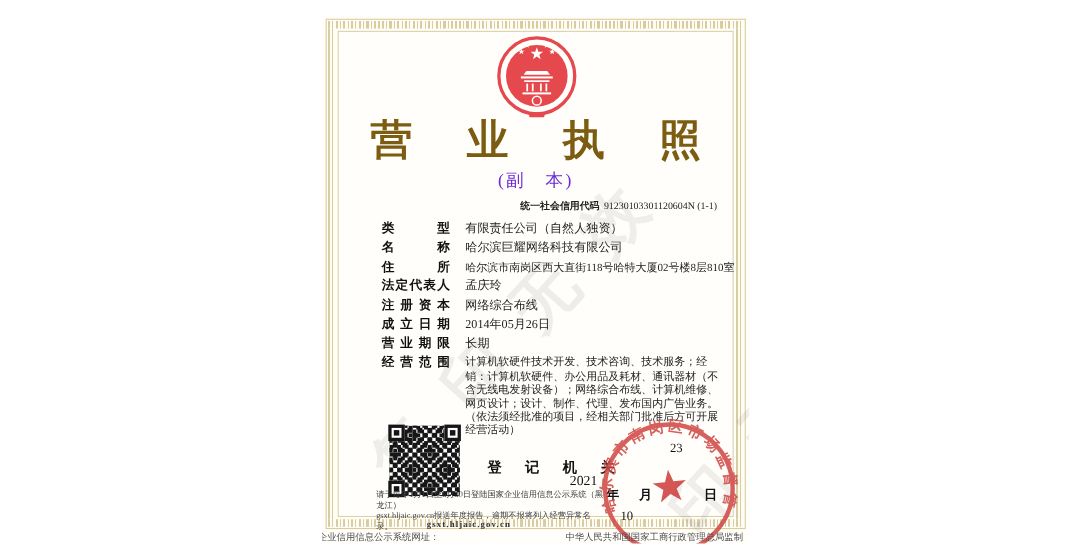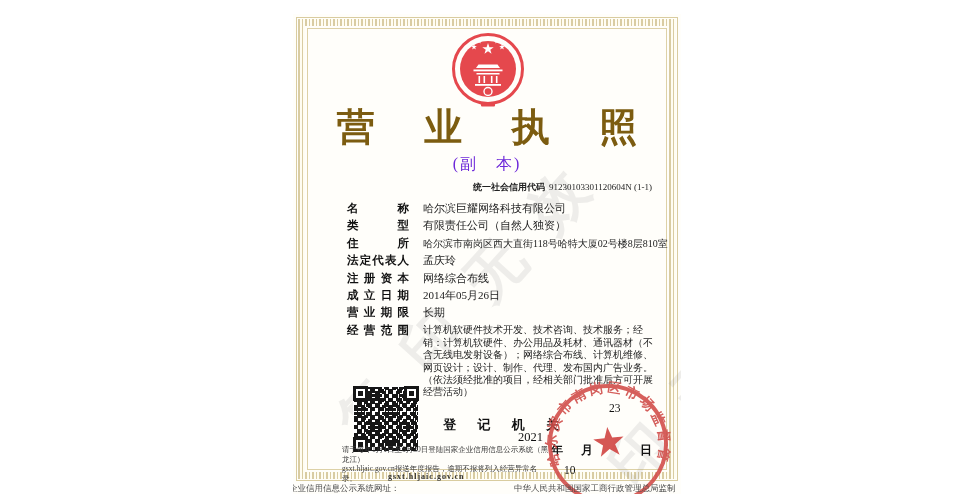--- a/index.html
+++ b/index.html
@@ -111,26 +111,26 @@
 
   <div class="title">营 业 执 照</div>
   <div class="subtitle">(副　本)</div>
 
   <div class="code-line">
     <span class="lbl">统一社会信用代码</span><span>91230103301120604N (1-1)</span>
   </div>
 
   <div class="fields">
     <div class="field-row">
+      <div class="field-label">类型</div>
+      <div class="field-value">有限责任公司（自然人独资）</div>
+    </div>
+    <div class="field-row">
       <div class="field-label">名称</div>
       <div class="field-value">哈尔滨巨耀网络科技有限公司</div>
-    </div>
-    <div class="field-row">
-      <div class="field-label">类型</div>
-      <div class="field-value">有限责任公司（自然人独资）</div>
     </div>
     <div class="field-row small">
       <div class="field-label">住所</div>
       <div class="field-value">哈尔滨市南岗区西大直街118号哈特大厦02号楼8层810室</div>
     </div>
     <div class="field-row">
       <div class="field-label">法定代表人</div>
       <div class="field-value">孟庆玲</div>
     </div>
     <div class="field-row">

